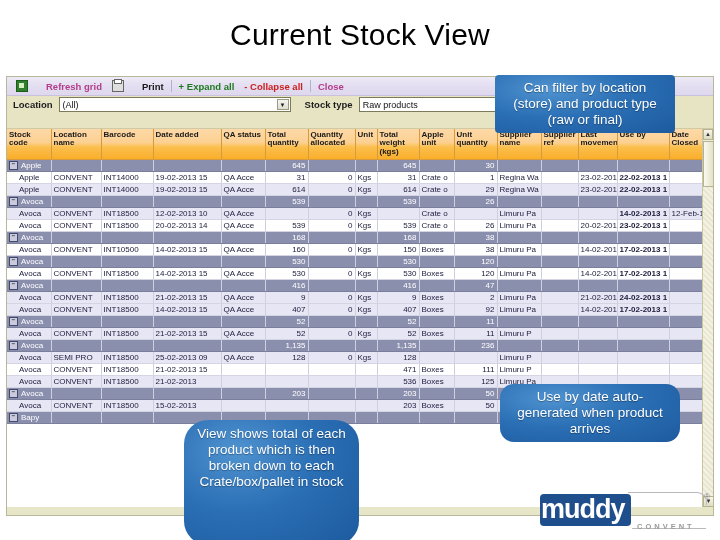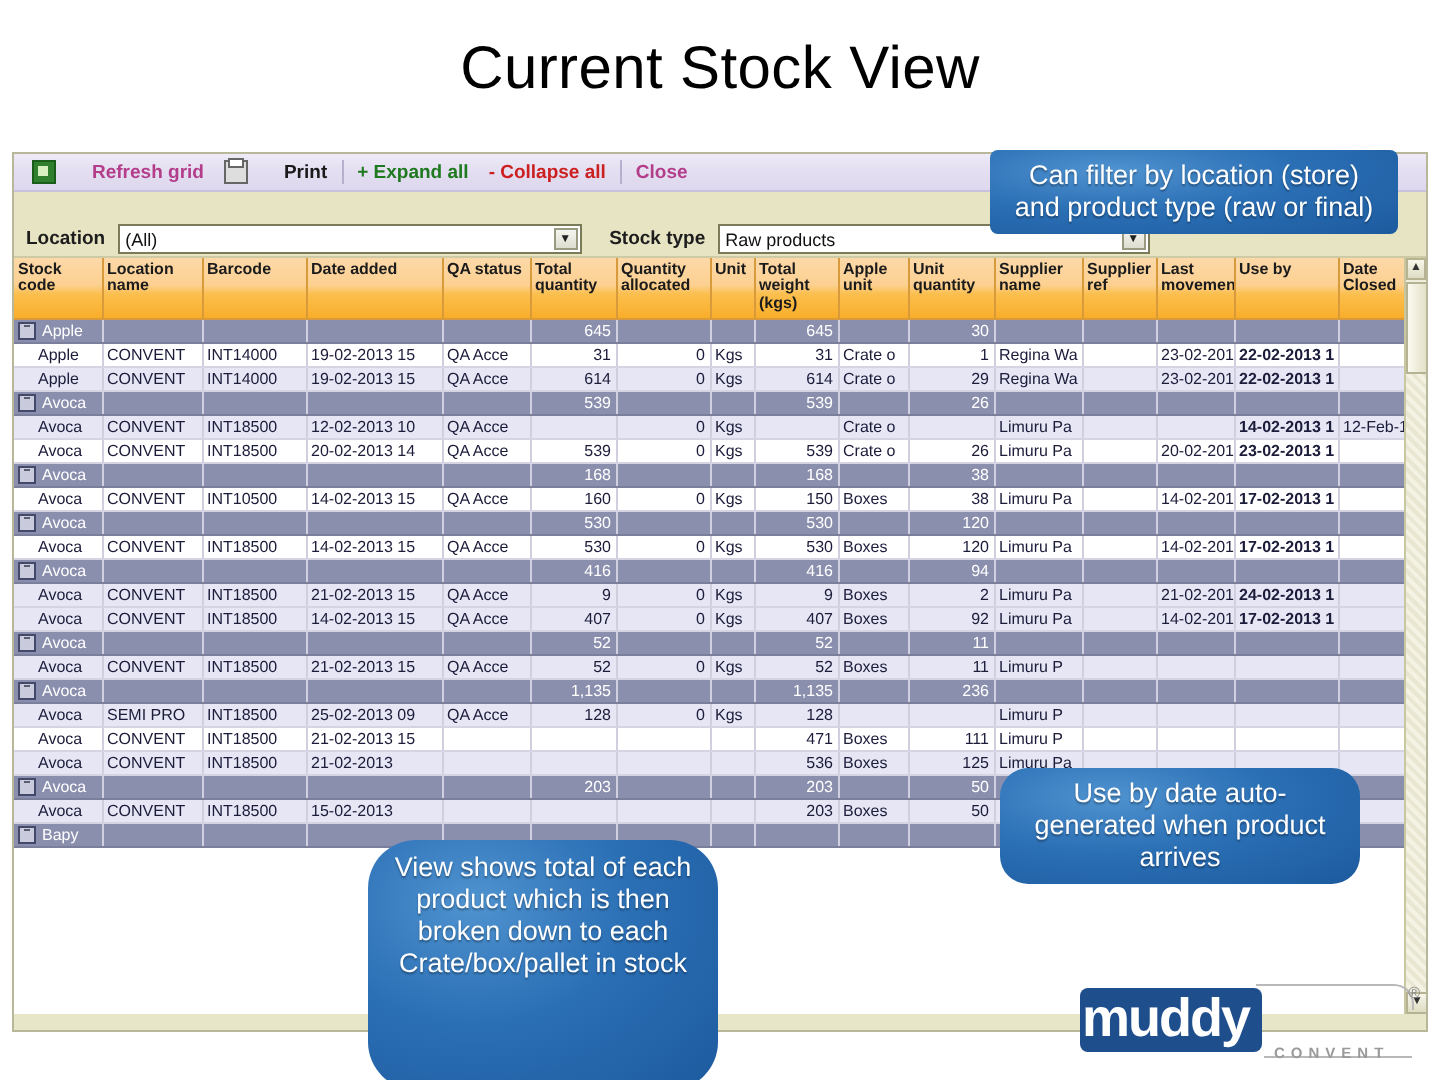--- a/index.html
+++ b/index.html
@@ -103,21 +103,21 @@
     background: #fff;
     border: 1px solid #666;
   }
 
   
   #filter-bar {
     height: 24px;
     background: #e7e4c4;
     border-bottom: 1px solid #cfcaa6;
     display: flex;
-    align-items: flex-start;
+    align-items: flex-end;
     box-sizing: border-box;
     padding: 16px 6px;
   }
   .filter-group {
     display: flex;
     align-items: center;
     gap: 6px;
   }
   .filter-label {
     font-size: 9.5px;
@@ -265,21 +265,21 @@
     line-height: 1.18;
     font-weight: 400;
     padding: 5px 8px;
     box-sizing: border-box;
     border-radius: 12px;
     text-shadow: 0 1px 1px rgba(0,0,0,.35);
   }
   #callout-filter {
     left: 495px;
     top: 75px;
-    width: 204px;
+    width: 180px;
     border-radius: 4px;
   }
   #callout-useby {
     left: 500px;
     top: 384px;
     width: 180px;
     border-radius: 14px;
   }
   #callout-view {
     left: 184px;
@@ -613,21 +613,21 @@
             <td><span class="expander">−</span>Avoca</td>
             <td></td>
             <td></td>
             <td></td>
             <td></td>
             <td class="num">416</td>
             <td class="num"></td>
             <td></td>
             <td class="num">416</td>
             <td></td>
-            <td class="num">94</td>
+            <td class="num">47</td>
             <td></td>
             <td></td>
             <td></td>
             <td></td>
             <td></td>
           </tr>
           <tr class="r-alt">
             <td style="padding-left: 12px;">Avoca</td>
             <td>CONVENT</td>
             <td>INT18500</td>

